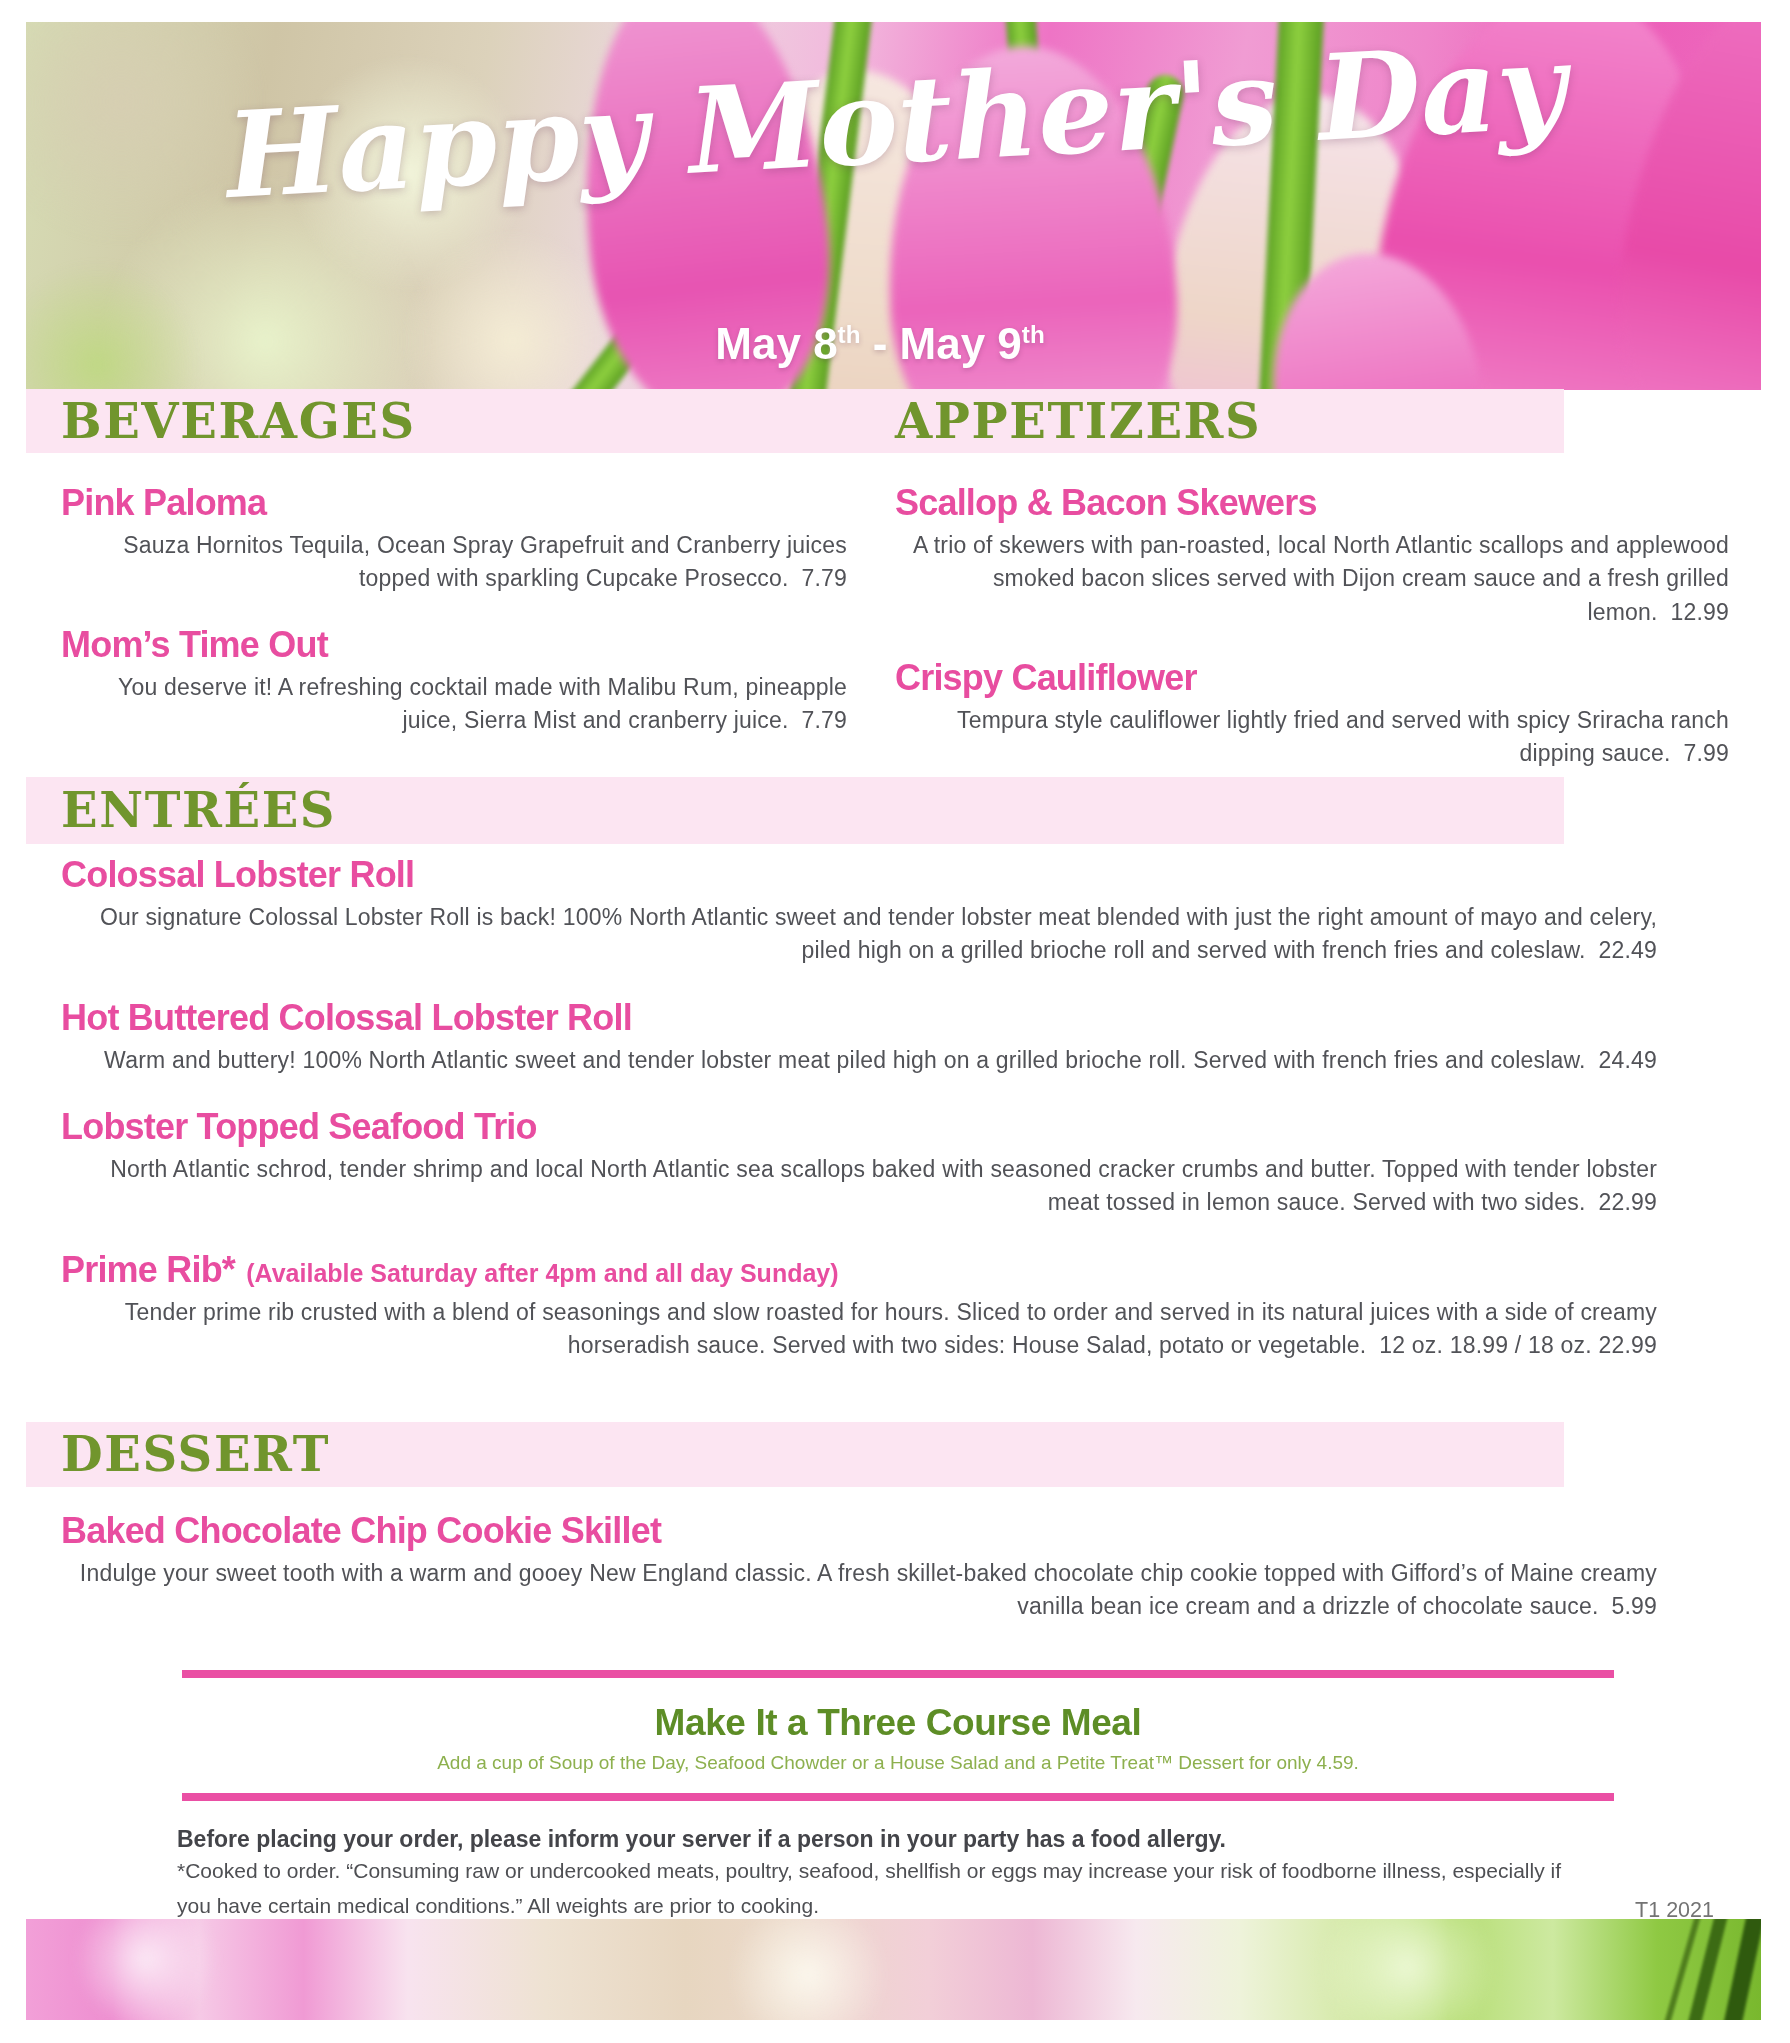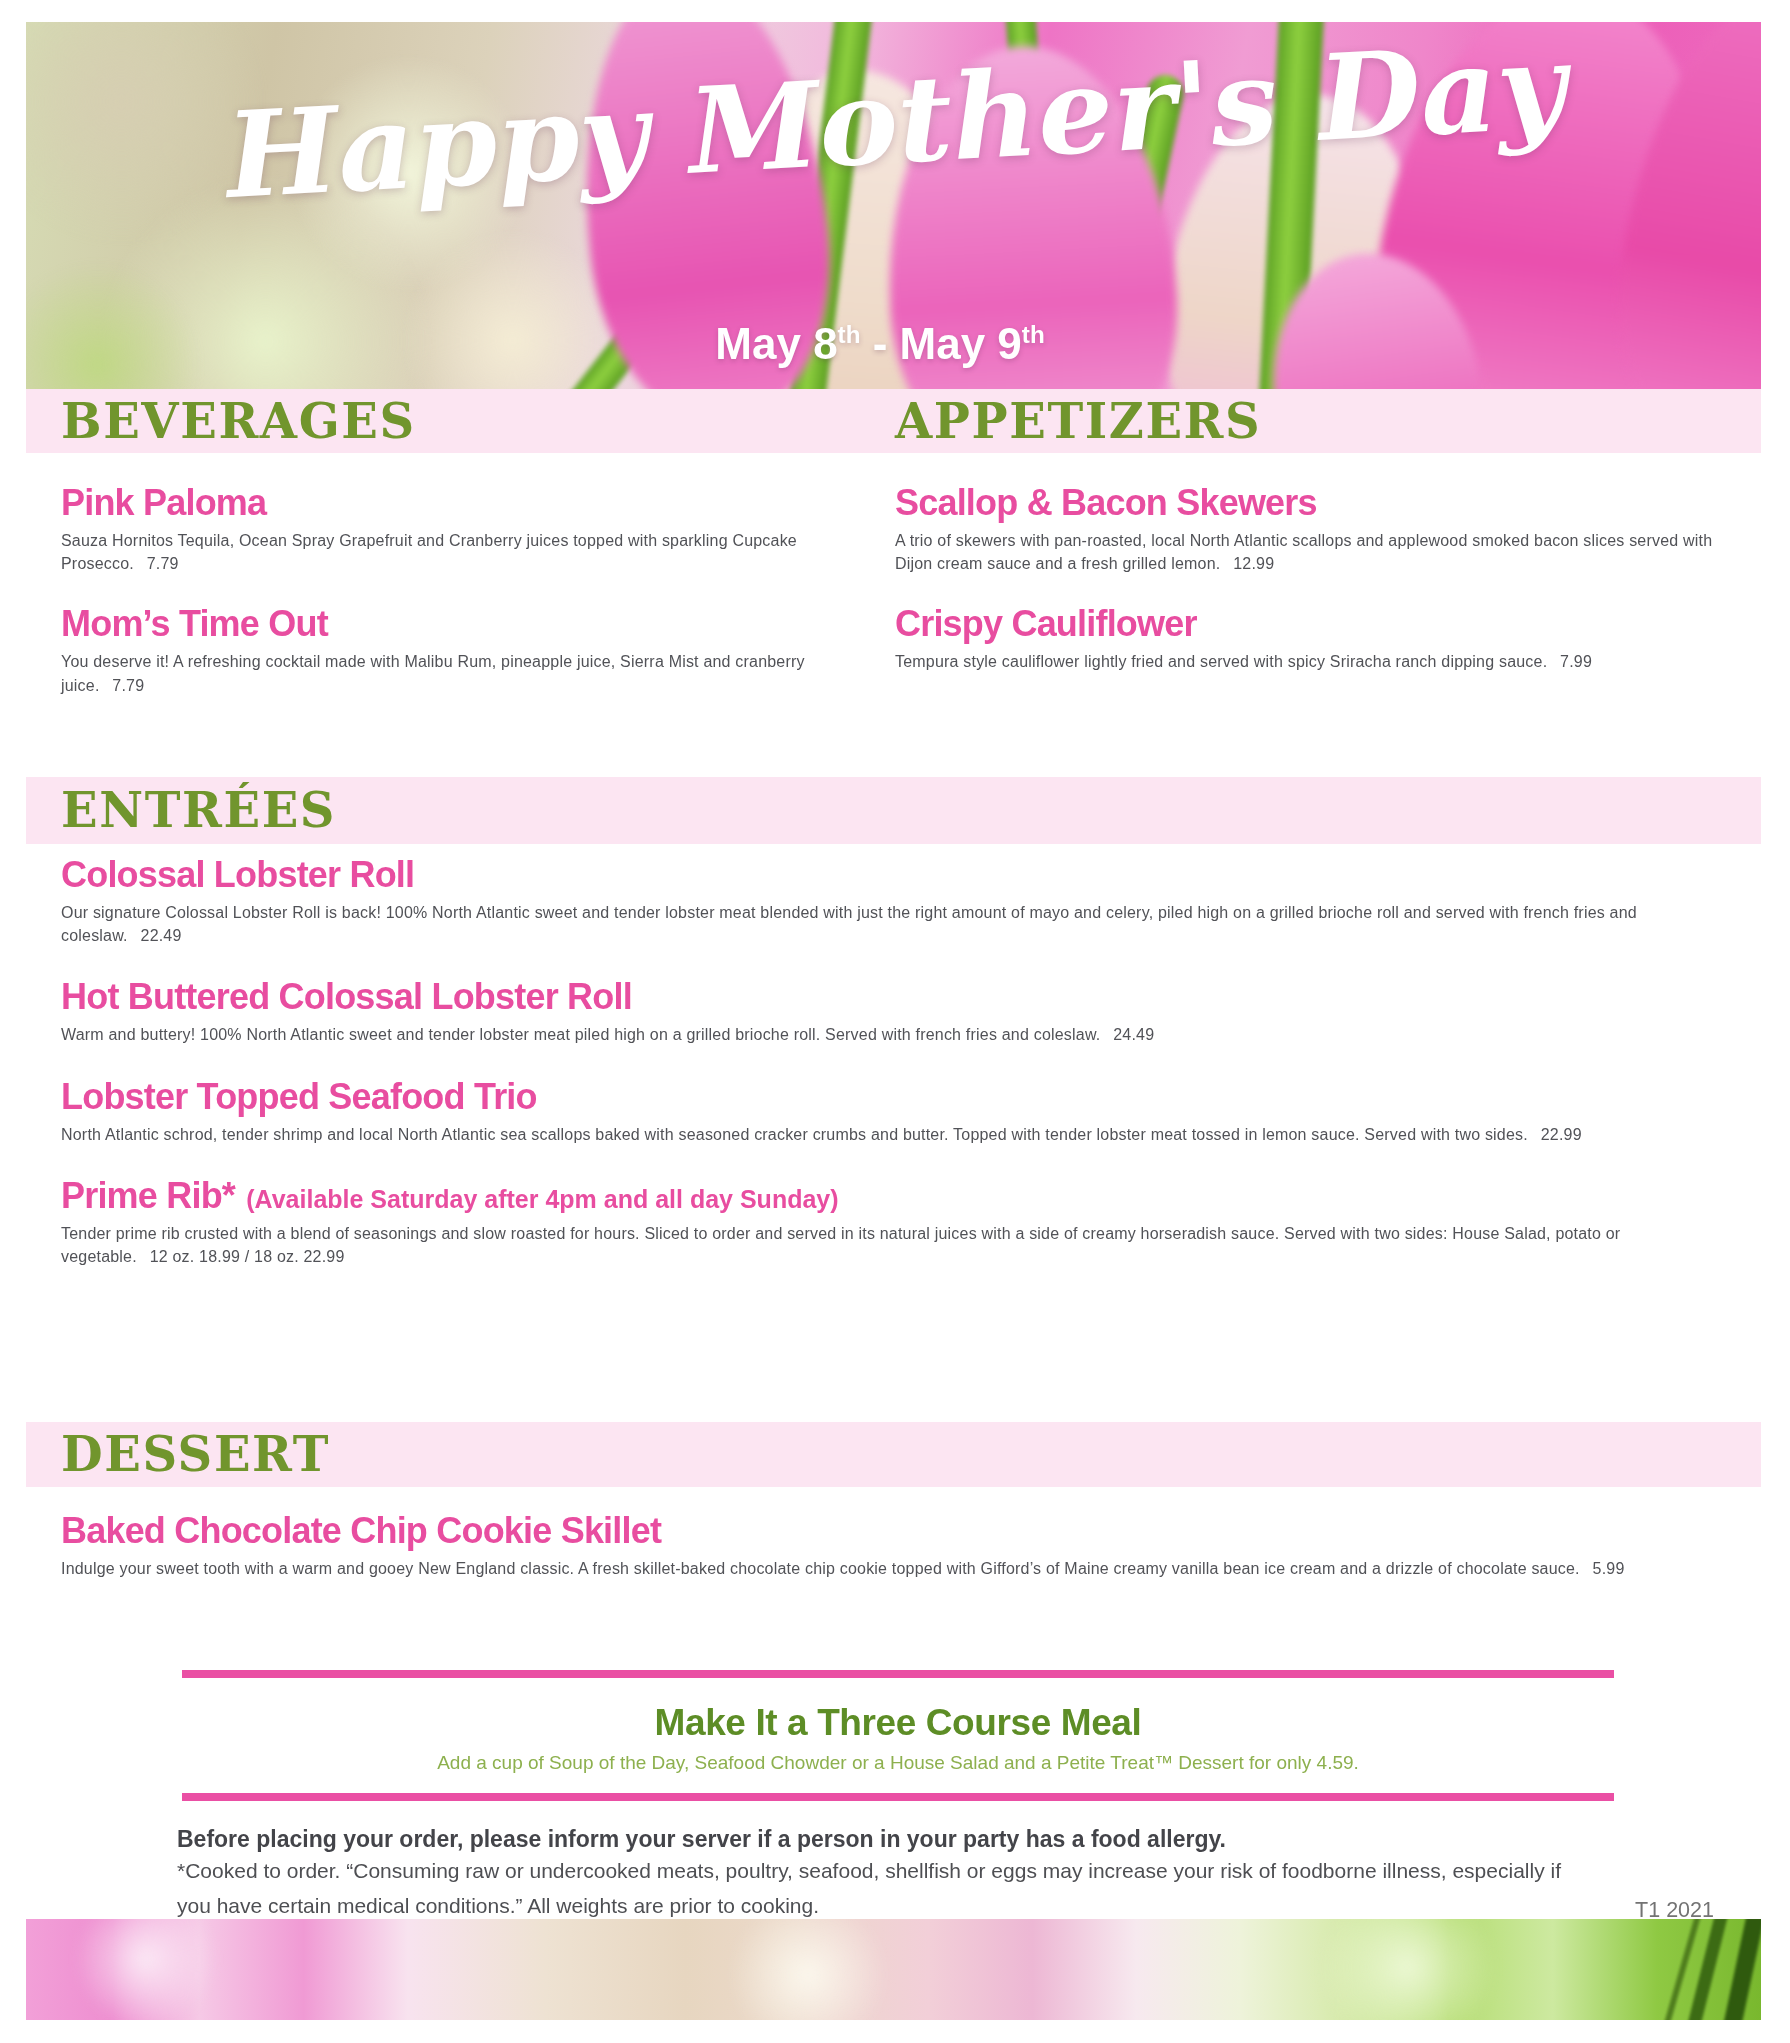--- a/index.html
+++ b/index.html
@@ -42,21 +42,21 @@
   #hero-title{position:absolute;left:112px;top:34px;width:1516px;text-align:center;
       font-family:"DejaVu Serif",serif;font-style:italic;font-weight:bold;
       font-size:118px;line-height:1.1;color:#ffffff;transform:rotate(-3deg);
       text-shadow:0 2.4px 8px rgba(90,40,80,.25);z-index:5;}
   #hero-date{position:absolute;left:32px;top:297px;width:1644px;text-align:center;
       font-size:44px;font-weight:bold;color:#ffffff;z-index:5;
       text-shadow:0 1.6px 4.8px rgba(90,40,80,.25);}
   #hero-date sup{font-size:0.55em;vertical-align:super;}
 
   
-  .band{position:absolute;left:26px;width:1735px;background:#fce5f2;text-align:right;}
+  .band{position:absolute;left:26px;width:1538px;background:#fce5f2;text-align:right;}
   .sec-h{position:absolute;top:0;font-family:"DejaVu Serif",serif;font-weight:bold;
          font-size:48px;color:#71952d;letter-spacing:1.6px;}
   #band-top{top:389px;height:64px;}
   #band-top .sec-h{line-height:64px;}
   #band-entrees{top:777px;height:67px;}
   #band-entrees .sec-h{line-height:67px;}
   #band-dessert{top:1422px;height:65px;}
   #band-dessert .sec-h{line-height:65px;}
   .h-left{left:35px;}
   .h-right{left:869px;}
@@ -69,21 +69,21 @@
   #dessert-list{left:61px;top:1487px;width:1596px;}
   .item{margin:0;padding:0;}
   .col .item{margin-top:29px;}
   .col .item:first-child{margin-top:30px;}
   #entrees-list .item{margin-top:30px;}
   #entrees-list .item:first-child{margin-top:11px;}
   #dessert-list .item{margin-top:24px;}
   .item-title{font-size:36px;font-weight:bold;color:#e84da0;letter-spacing:-0.8px;
               margin:0 0 6.4px 0;line-height:1.1;}
   .item-note{font-size:25px;font-weight:bold;color:#e84da0;letter-spacing:0;margin-left:11.2px;text-align:right;}
-  .item-desc{font-size:16px;color:#515257;line-height:1.45;margin:0;letter-spacing:0.2px;}
+  .item-desc{font-size:23px;color:#515257;line-height:1.45;margin:0;letter-spacing:0.2px;text-align:right;}
   .price{margin-left:12.8px;white-space:nowrap;}
 
   
   #three-course{position:absolute;left:182px;top:1670px;width:1432px;
       border-top:8.8px solid #ea4fa4;border-bottom:8.8px solid #ea4fa4;
       text-align:center;padding:12.8px 0 19px 0;}
   #tc-title{font-size:37px;font-weight:bold;color:#5d8d26;margin:11.2px 0 8px 0;letter-spacing:-0.4px;}
   #tc-text{font-size:19px;color:#8db04e;margin:0;}
 
   

